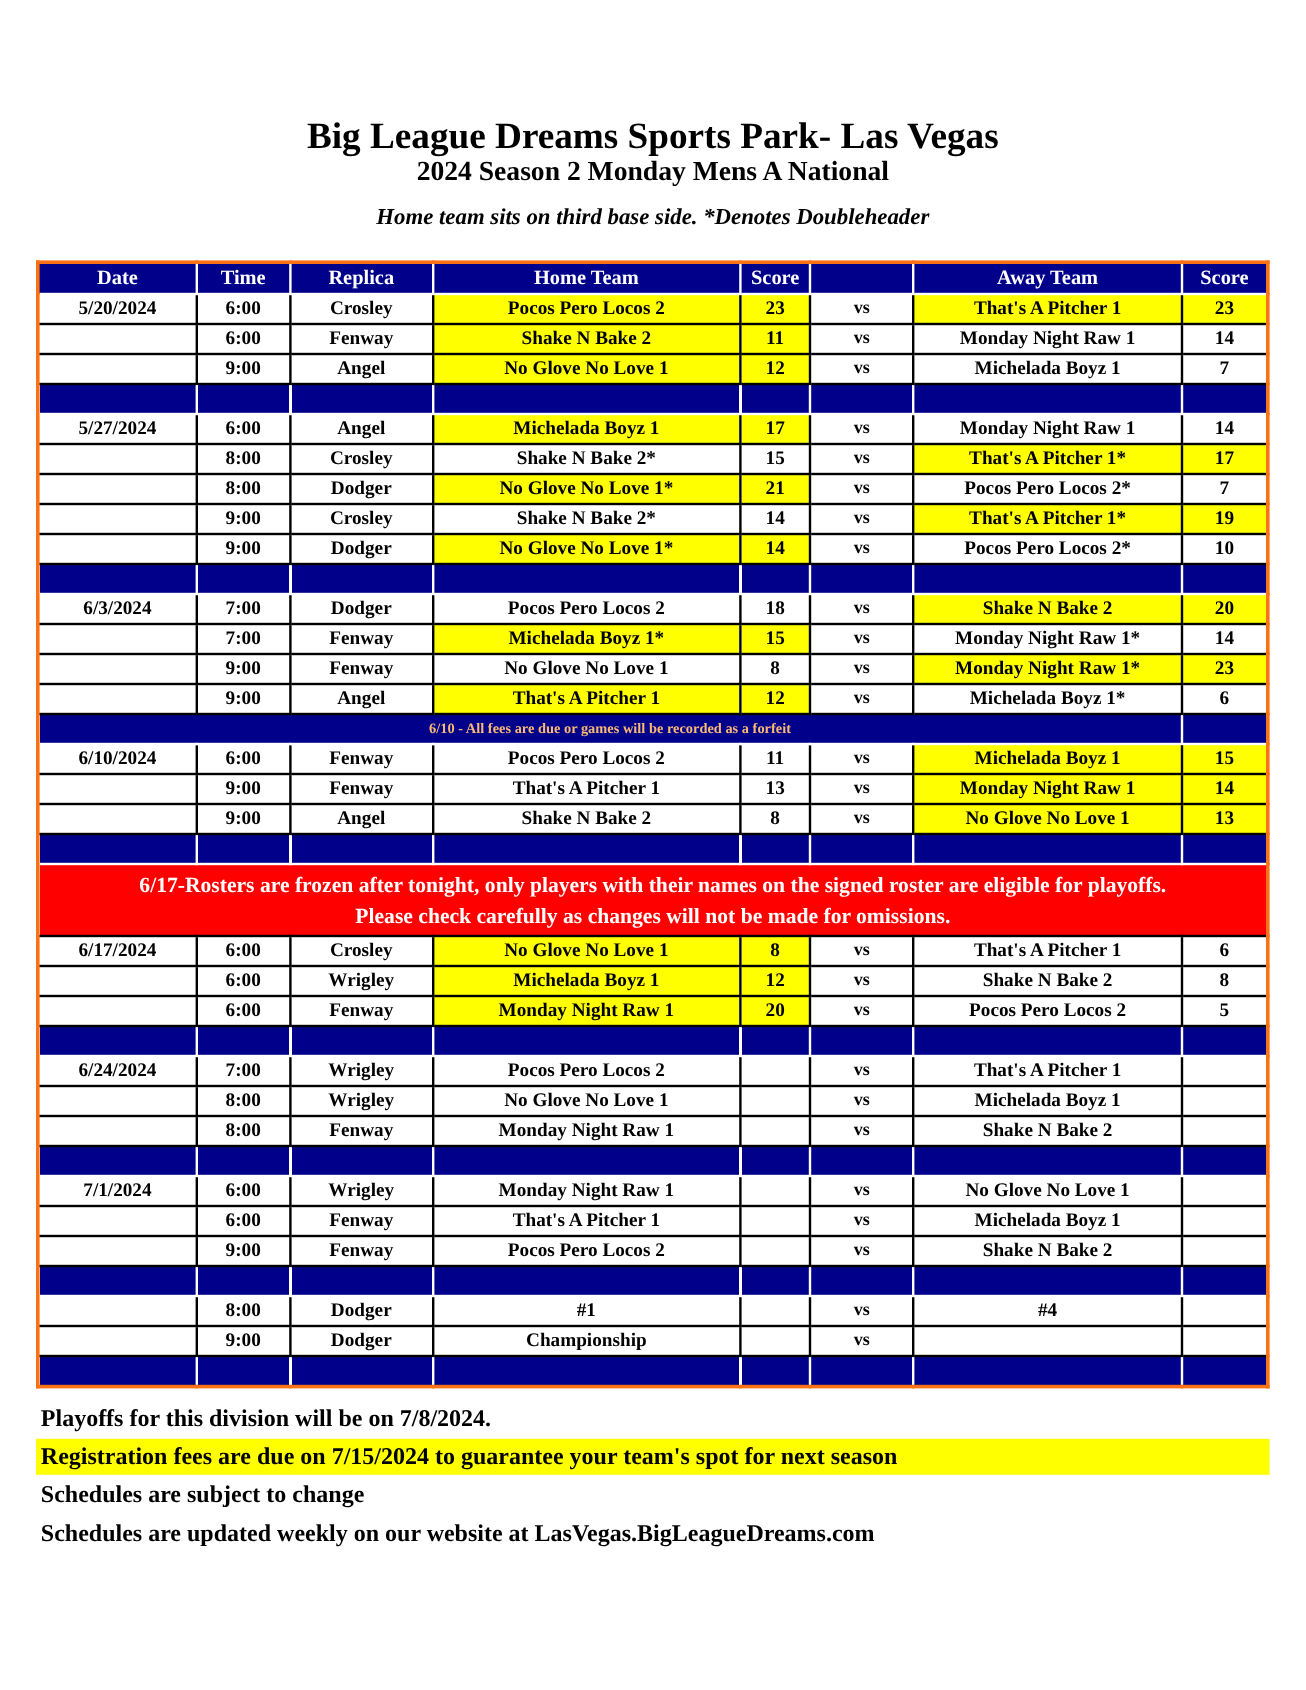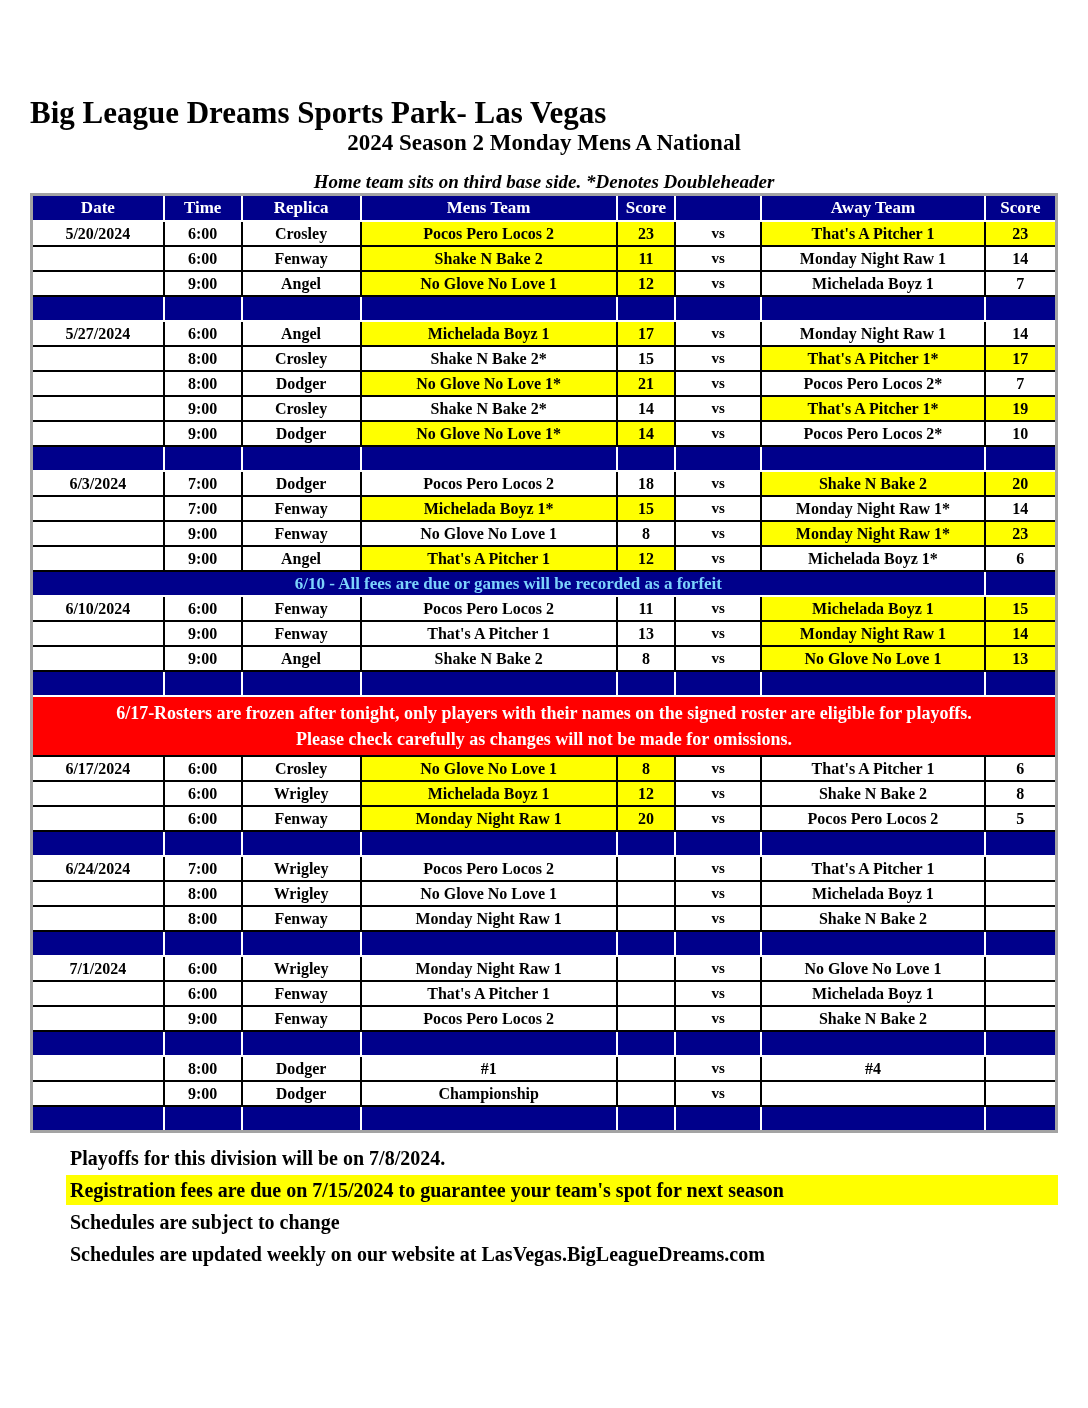--- a/index.html
+++ b/index.html
@@ -1,47 +1,47 @@
 <!DOCTYPE html>
 <html style="--navy: #00008B; --yellow: #FFFF00; --red: #FF0000; --header_text: #FFFFFF; --notice_text: #FFFFFF;"><head>
 <meta charset="utf-8">
 <style>
   html,body{margin:0;padding:0;background:#fff;}
   .page{
     width:1088px;min-height:1408px;margin:0 auto;background:#fff;
     box-sizing:border-box;padding:96px 30px 30px 30px;
     font-family:"Liberation Serif","DejaVu Serif",serif;color:#000;
   }
-  .title{font-size:31px;font-weight:bold;text-align:left;margin:0;line-height:1.1;}
+  .title{font-size:31px;font-weight:bold;text-align:center;margin:0;line-height:1.1;}
   .subtitle{font-size:23px;font-weight:bold;text-align:center;margin:0 0 0 0;line-height:1.1;}
   .note{font-size:19px;font-weight:bold;font-style:italic;text-align:center;margin-top:16px;}
   table.sched{
     width:100%;border-collapse:collapse;table-layout:fixed;
-    margin-top:0;border:3px solid #a3a3a3;
+    margin-top:24px;border:3px solid #f97316;
   }
   th{
     background:var(--navy,#00008B);color:#fff;border:2px solid #fff;
     font-size:17px;font-weight:bold;height:24px;padding:0 2px;
   }
   td{
     border:2px solid #000;height:23px;text-align:center;font-weight:bold;
     font-size:16px;padding:0 2px;overflow:hidden;white-space:nowrap;background:#fff;
   }
   td.hl{background:var(--yellow,#FFFF00);}
   td.vs{font-size:15px;}
   tr.sep td{background:var(--navy,#00008B);border:2px solid #fff;}
   td.banner-cell{
-    background:var(--navy,#00008B);border:2px solid #fff;color:#7dd3fc;
-    font-size:17px;
+    background:var(--navy,#00008B);border:2px solid #fff;color:#fdba74;
+    font-size:12px;
   }
   tr.notice-row td{
     background:var(--red,#FF0000);color:#fff;border:2px solid #000;
     height:54px;font-size:18px;white-space:normal;line-height:1.45;padding:2px 6px;
   }
-  .footer{margin-top:10px;margin-left:36px;}
+  .footer{margin-top:10px;}
   .footer-line{font-size:20px;font-weight:bold;padding:3px 4px;margin-top:2px;line-height:1.2;}
   .footer-line.fhl{background:var(--yellow,#FFFF00);}
   
   col.c-date{width:12.9%;} col.c-time{width:7.6%;} col.c-replica{width:11.6%;}
   col.c-home{width:25.0%;} col.c-hscore{width:5.7%;} col.c-vs{width:8.4%;}
   col.c-away{width:21.8%;} col.c-ascore{width:7.0%;}
 </style>
 </head>
 <body>
 
@@ -59,21 +59,21 @@
       <col class="c-hscore">
         <col class="c-vs">
         <col class="c-away">
         <col class="c-ascore">
     </colgroup>
     <thead>
       <tr id="header-row">
           <th>Date</th>
           <th>Time</th>
           <th>Replica</th>
-          <th>Mens Team</th>
+          <th>Home Team</th>
           <th>Score</th>
           <th></th>
           <th>Away Team</th>
           <th>Score</th>
         </tr>
     </thead>
     <tbody id="table-body">
         <tr>
           <td>5/20/2024</td>
           <td>6:00</td>

